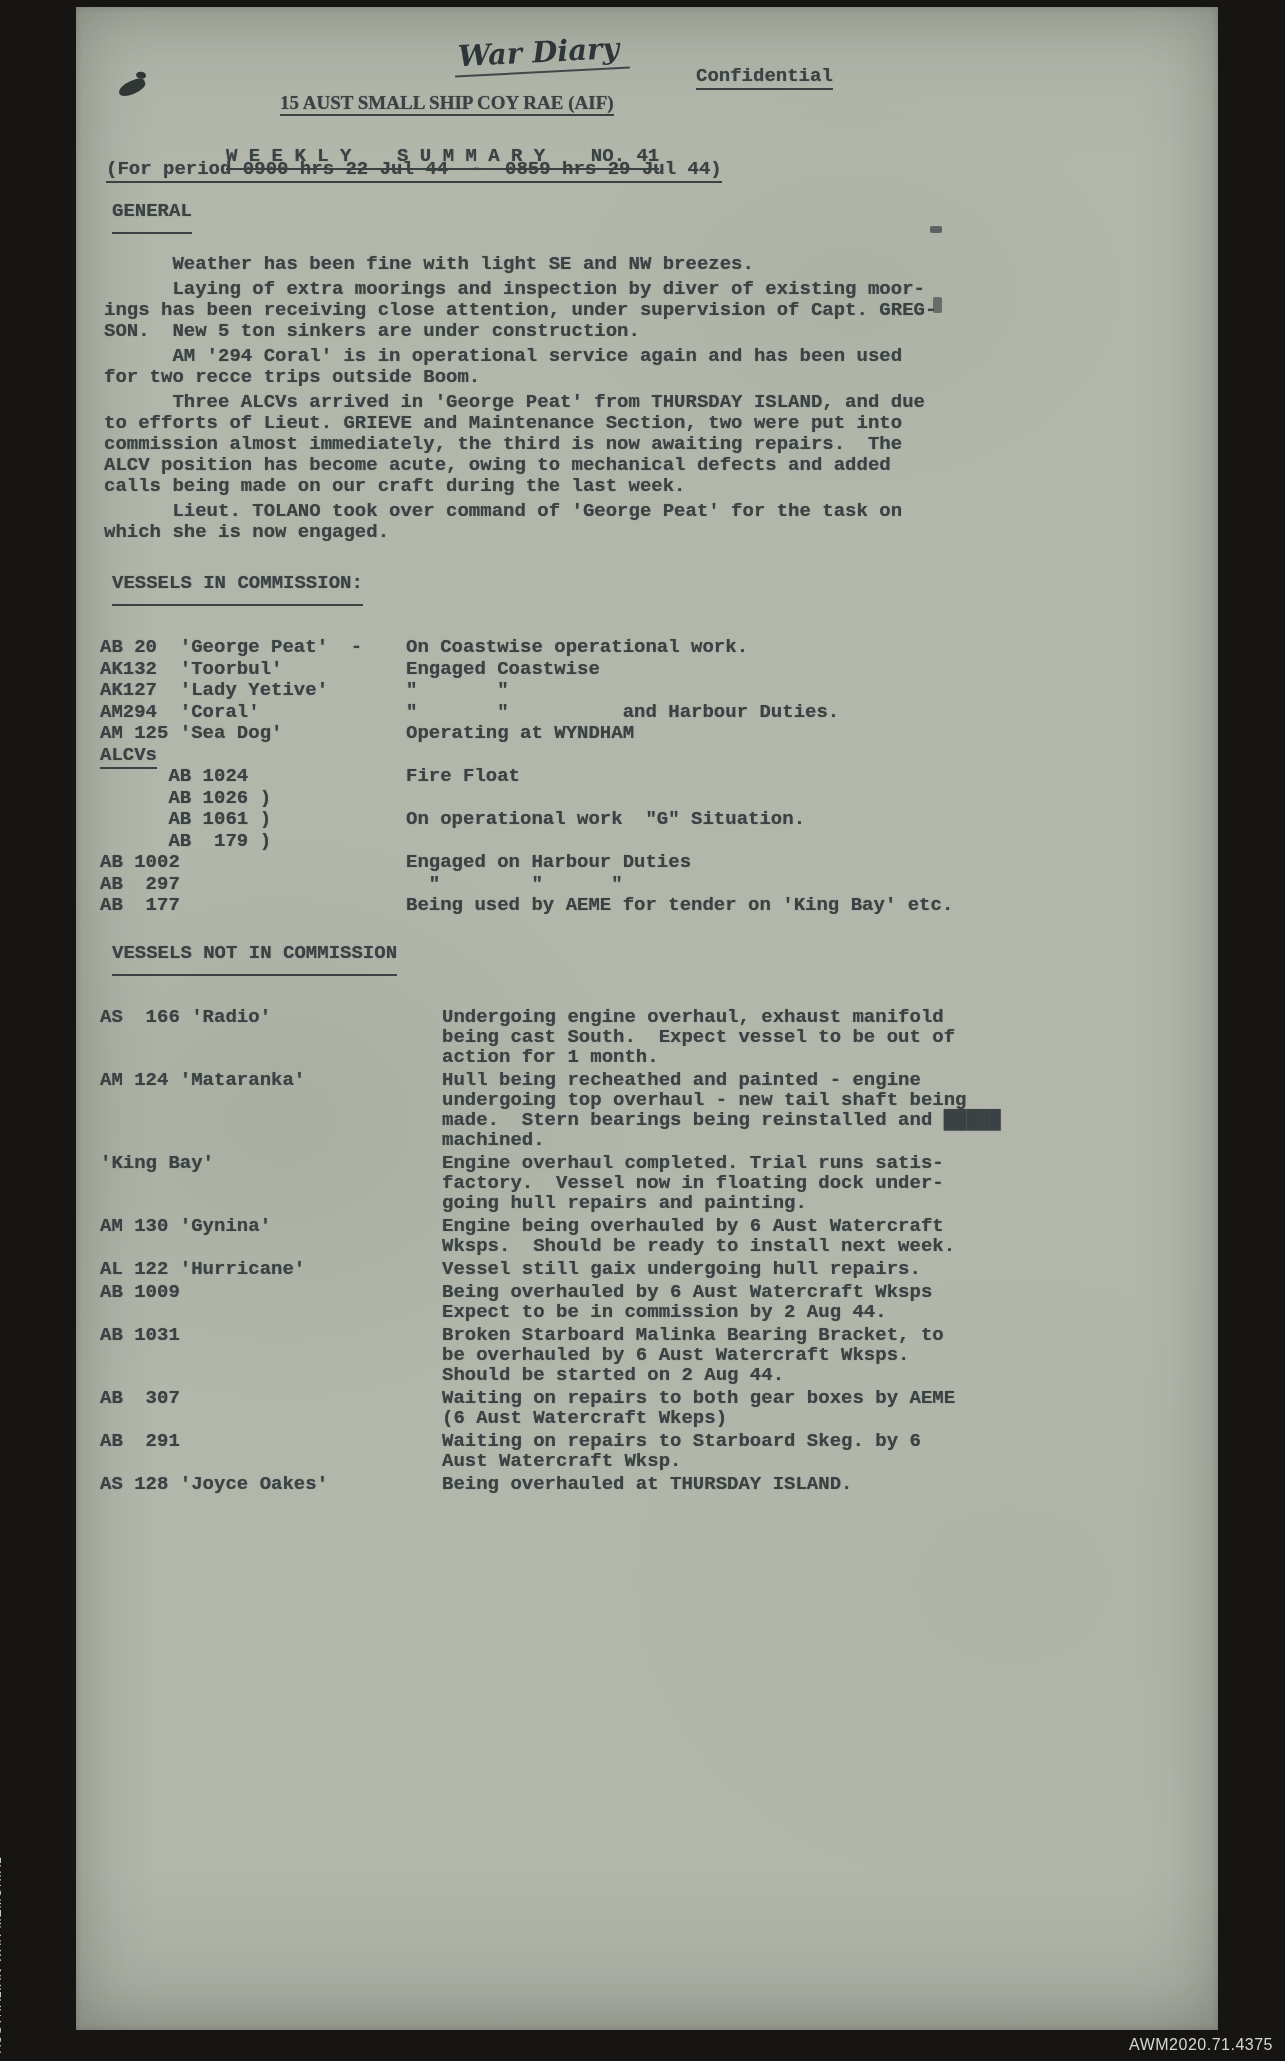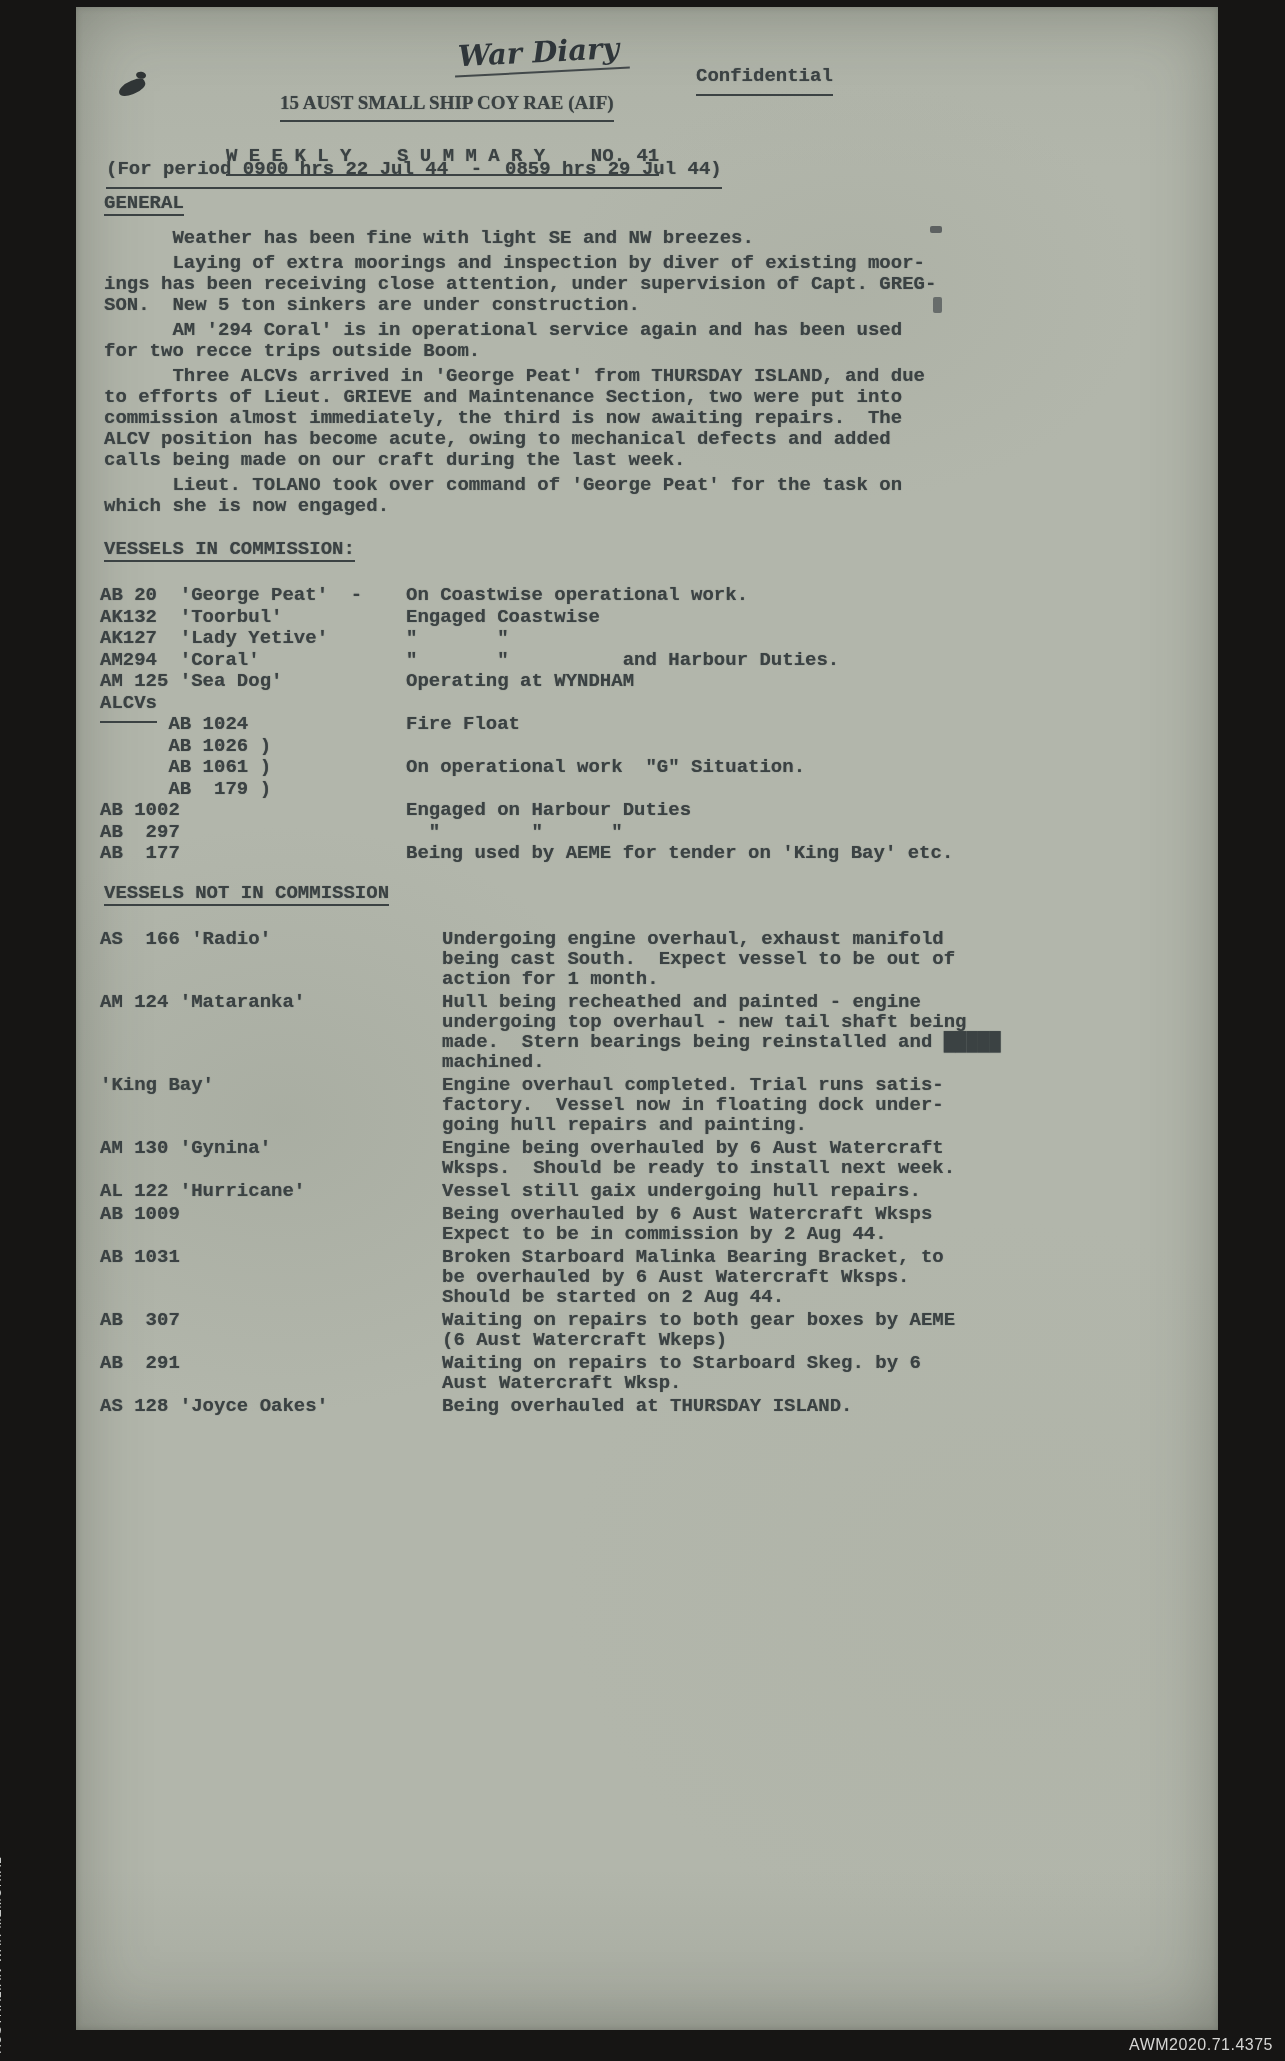--- a/index.html
+++ b/index.html
@@ -13,35 +13,35 @@
     background-color:#b2b6ab;
     background-image:
       radial-gradient(ellipse 420px 300px at 68% 14%, rgba(168,172,160,0.45), transparent 70%),
       radial-gradient(ellipse 520px 420px at 18% 55%, rgba(156,161,149,0.40), transparent 70%),
       radial-gradient(ellipse 640px 520px at 82% 78%, rgba(173,177,164,0.40), transparent 70%),
       linear-gradient(180deg, rgba(140,145,133,0.12), rgba(0,0,0,0) 8%, rgba(0,0,0,0) 92%, rgba(110,114,104,0.18));
     box-shadow: inset 0 0 70px rgba(52,54,47,0.35), inset 0 0 6px rgba(52,54,47,0.25);
     color:#3b4243; font-weight:bold; font-size:19px;
     text-shadow:0 0 1px rgba(59,66,67,0.65);
   }
-  .u { border-bottom:2px solid currentColor; padding-bottom:7px; }
+  .u { border-bottom:2px solid currentColor; padding-bottom:1px; }
   .hw {
     position:absolute; left:378px; top:28px;
     font-family:"DejaVu Serif",serif; font-style:italic; font-weight:bold;
     font-size:29px; color:#2f363a; transform:rotate(-3deg);
     border-bottom:2px solid rgba(47,54,58,0.85); padding:0 10px 2px 4px;
     text-shadow:none;
   }
   .classification { position:absolute; left:620px; top:58px; }
   .unit   { position:absolute; left:204px; top:85px;  white-space:pre;font-family:Liberation Serif, serif; }
   .title  { position:absolute; left:150px; top:138px; white-space:pre; }
   .period { position:absolute; left:30px;  top:151px; white-space:pre; }
 
   .content { position:absolute; left:24px; top:182px; width:890px; }
-  .section-heading { display:inline-block; border-bottom:2px solid currentColor; line-height:21px; margin:4px; padding-bottom:0; }
+  .section-heading { display:inline-block; border-bottom:2px solid currentColor; line-height:21px; margin:12px; padding-bottom:10px; }
   .content p { margin:4px; white-space:pre; line-height:21px; }
   .gap-sm { height:4px; }
   .gap-md { height:14px; }
   .gap-lg { height:19px; }
 
   .vrow { display:flex; line-height:21.5px; }
   .vrow .left { flex:0 0 306px; white-space:pre; }
   .vrow .desc { white-space:pre; }
   .alcv-line { line-height:21.5px; }
 

